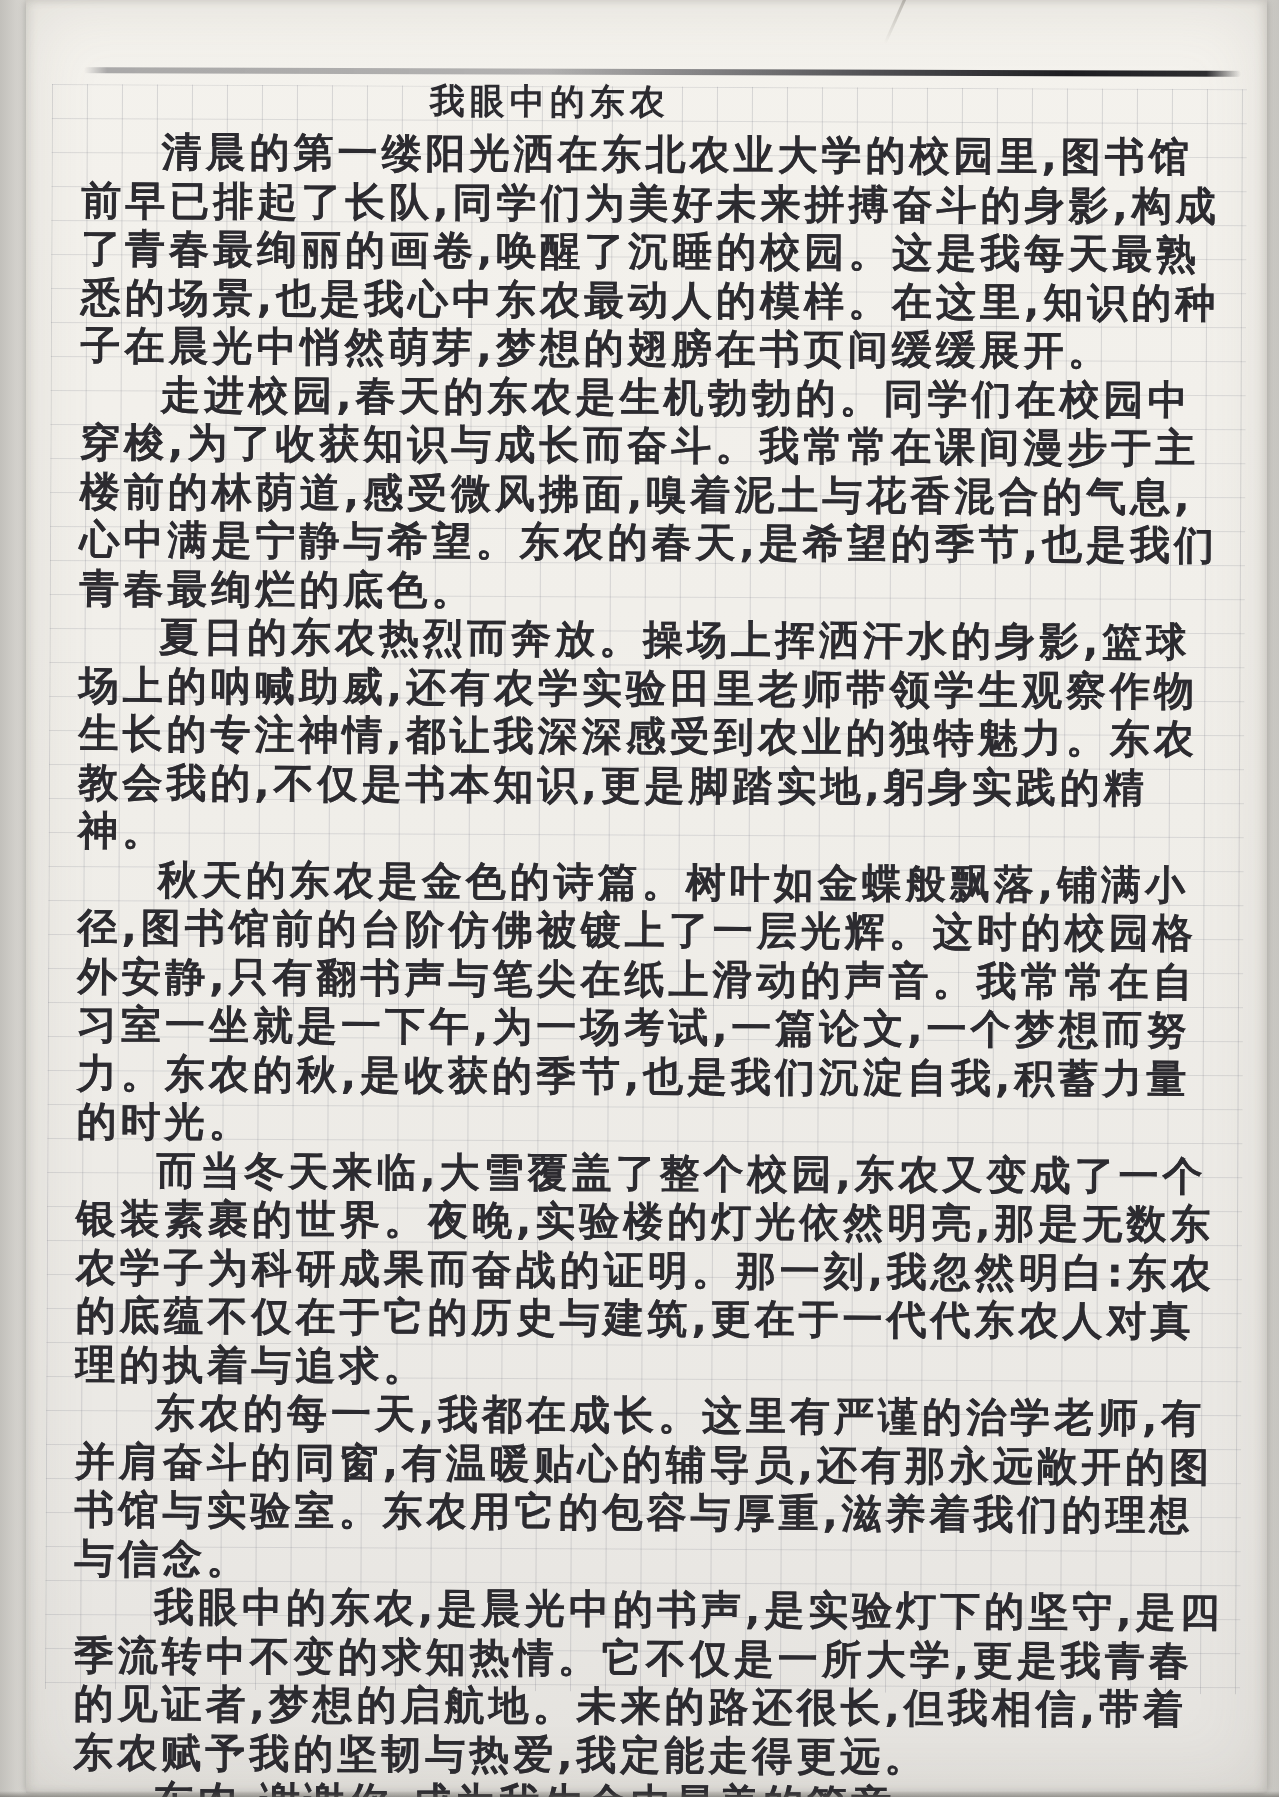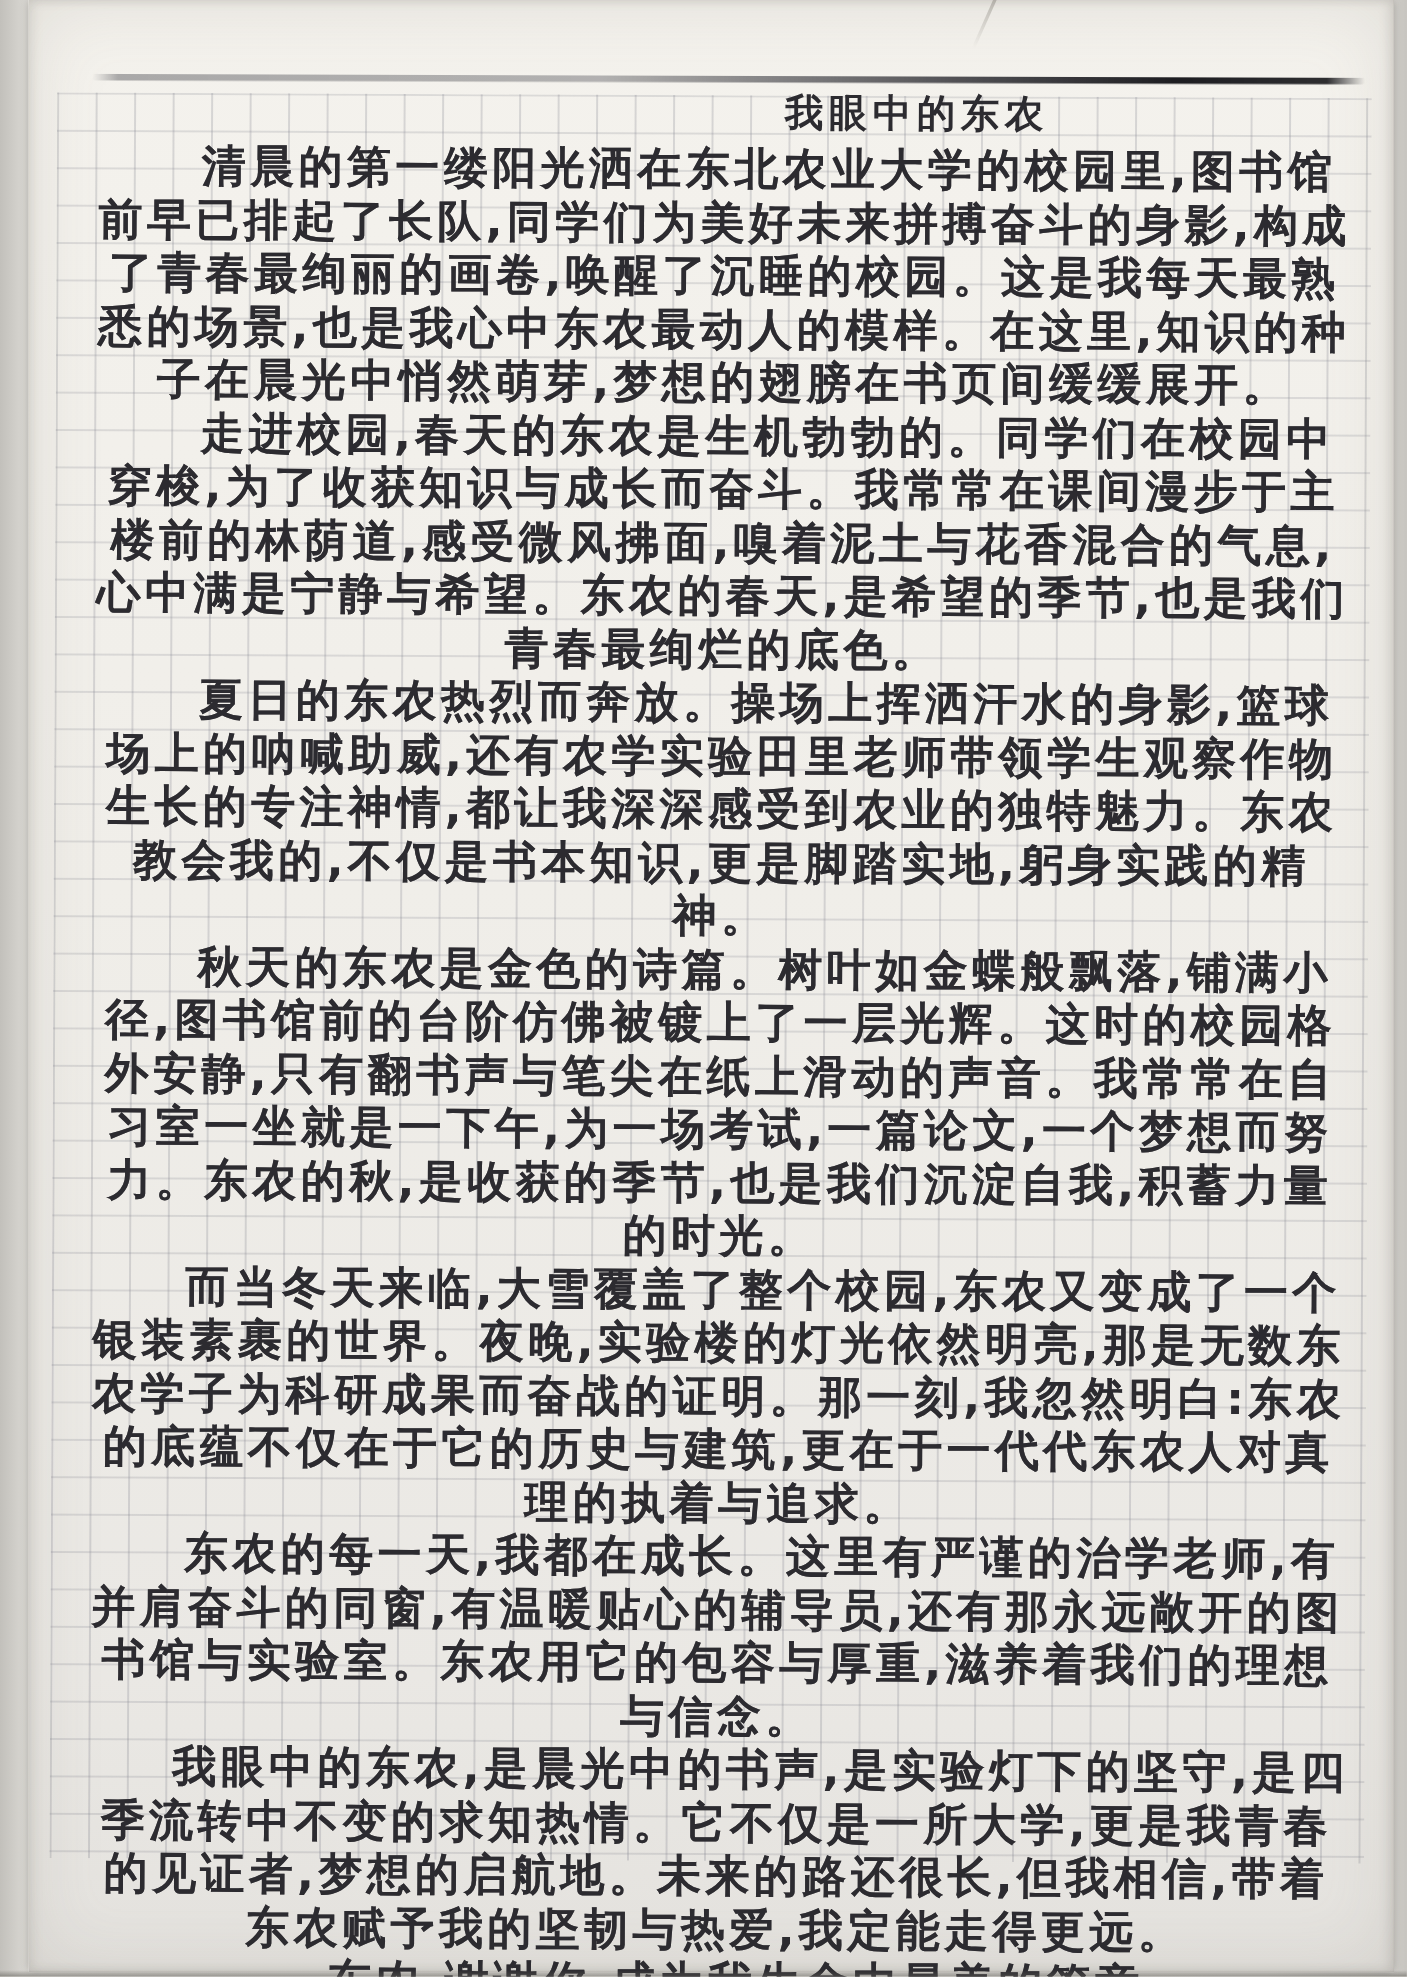--- a/index.html
+++ b/index.html
@@ -13,21 +13,20 @@
     position:relative;width:1279px;height:1797px;overflow:hidden;
     background:linear-gradient(90deg,#c2c0bb 0px,#d8d6d1 22px,#e2e0db 38px,
                #eae8e3 45%, #e6e4df 90%, #d3d1cc 99%, #c6c4bf 100%);
   }
   
   .paper{
     position:absolute;left:26px;top:0;right:12px;bottom:4px;
     background:linear-gradient(180deg,#f4f2ed 0%,#f0eee9 45%,#eae8e4 85%,#e4e2de 100%);
     box-shadow:inset 0 0 70px rgba(120,115,100,.16), inset -4px 0 10px rgba(110,108,100,.18),
                inset 4px 0 10px rgba(110,108,100,.12), 0 0 8px rgba(60,58,52,.35);
-    text-align:center;
   }
   
   .grid{
     position:absolute;left:26px;right:20px;top:84px;bottom:104px;
     background-image:
       linear-gradient(to right, rgba(108,110,124,.26) 1.4px, transparent 1.4px),
       linear-gradient(to bottom, rgba(108,110,124,.21) 1.4px, transparent 1.4px);
     background-size:35px 34px;
     transform:rotate(.25deg);
     transform-origin:0 0;

